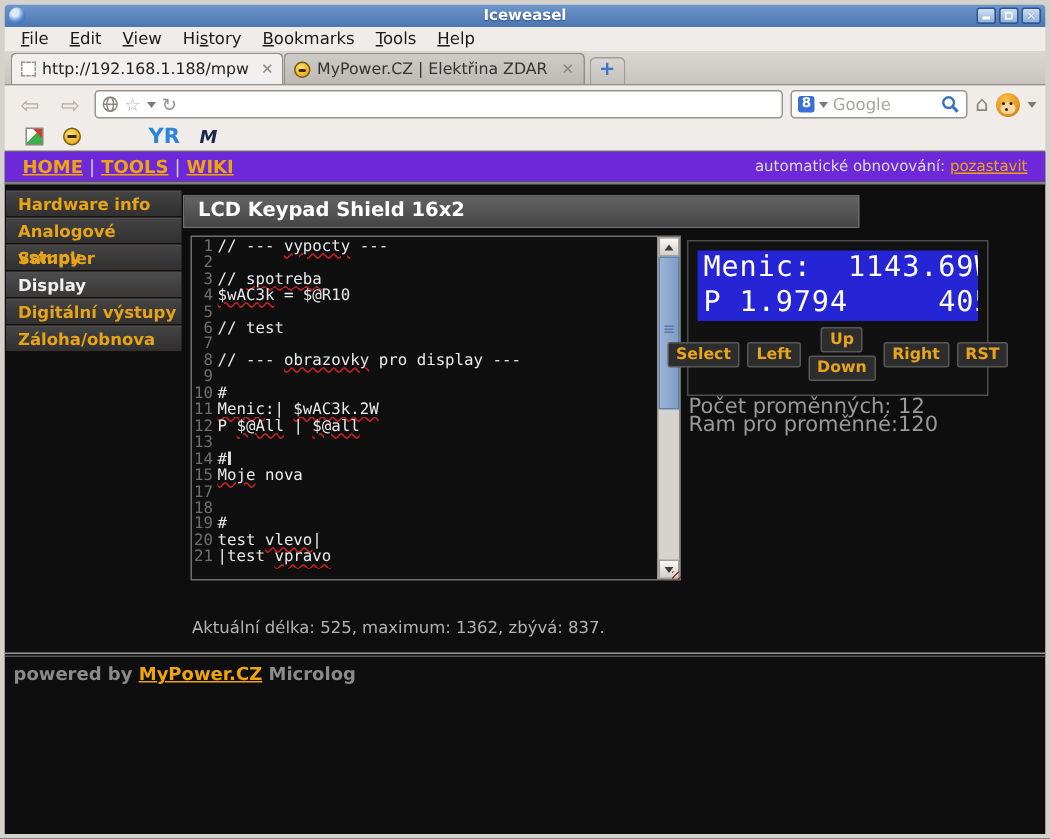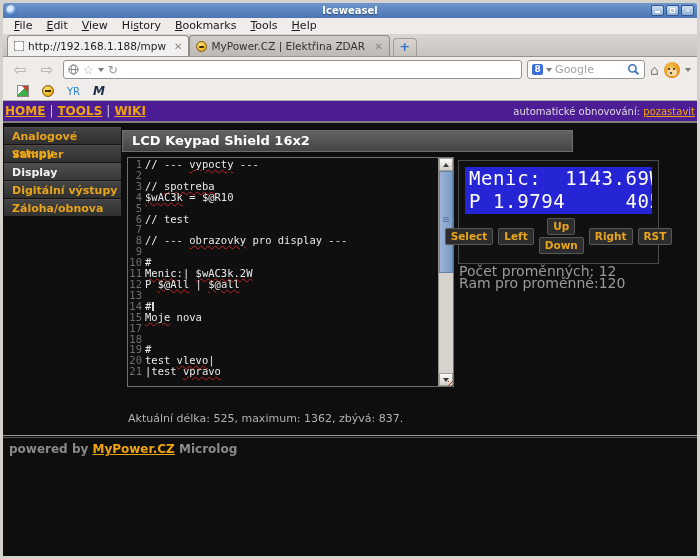--- a/index.html
+++ b/index.html
@@ -79,28 +79,28 @@
   .bookbar { height:19px; background:#efece9; border-bottom:1px solid #b3afa9;
     display:flex; align-items:center; gap:13px; padding-left:14px; }
   .bm-map { width:12px; height:12px; border:1px solid #8a8680; background:
     linear-gradient(135deg, #ffffff 0 45%, #3fae4a 45% 100%); position:relative; }
   .bm-map::after { content:""; position:absolute; right:0; top:0; width:0; height:0;
     border-left:6px solid transparent; border-top:6px solid #d23a2a; }
   .bm-smiley { width:12px; height:12px; border-radius:50%;
     background:radial-gradient(circle at 40% 35%, #ffe27a, #eab01c 70%, #a87708);
     border:1px solid #7a5a10; position:relative; }
   .bm-smiley::after { content:""; position:absolute; left:2px; right:2px; top:4px; height:2px; background:#3a2a08; }
-  .bm-yr { color:#2a85d8; font-weight:normal; font-size:10px; }
+  .bm-yr { color:#2a85d8; font-weight:bold; font-size:14px;margin-left:32px; }
   .bm-m { color:#1c2a48; font-weight:bold; font-style:italic; font-size:12px; }
 
   
   .page { position:relative; height:455px; background:#0e0e0e; overflow:hidden;
     font-family:"DejaVu Sans", sans-serif; }
-  .topnav { position:absolute; left:0; top:0; right:0; height:20px; background:#4c1d95;
-    display:flex; align-items:center; padding:0 2px; }
+  .topnav { position:absolute; left:0; top:0; right:0; height:20px; background:#6d28d9;
+    display:flex; align-items:center; padding:0 12px; }
   .topnav a.navlink { color:#f0a50a; font-weight:bold; font-size:12px; text-decoration:underline; }
   .topnav .pipe { color:#cfcfcf; font-size:12px; margin:0 4px; }
   .refresh-area { margin-left:auto; font-size:10px; color:#dcdcdc; }
   .refresh-area a { color:#f0a50a; text-decoration:underline; }
   .sep1 { position:absolute; left:0; right:0; top:20px; height:2px; background:#7f7f7f; }
 
   .sidebar { position:absolute; left:1px; top:26px; width:117px; }
   .side-item { height:18px; line-height:17px; padding-left:8px; font-size:11px; font-weight:bold;
     color:#e8a418; background:linear-gradient(#434343,#303030);
     border-top:1px solid #4e4e4e; border-bottom:1px solid #180e0a; }
@@ -246,20 +246,21 @@
       <span class="pipe">|</span>
       <a class="navlink">WIKI</a>
       <span class="refresh-area">
         <span>automatické obnovování:</span>
         <a>pozastavit</a>
       </span>
     </div>
     <div class="sep1"></div>
 
     <div class="sidebar">
+      <div class="side-item">Hardware info</div>
       <div class="side-item">Analogové vstupy</div>
       <div class="side-item">Sampler</div>
       <div class="side-item active">Display</div>
       <div class="side-item">Digitální výstupy</div>
       <div class="side-item">Záloha/obnova</div>
     </div>
 
     <div class="main-header">LCD Keypad Shield 16x2</div>
 
     <div class="editor">

